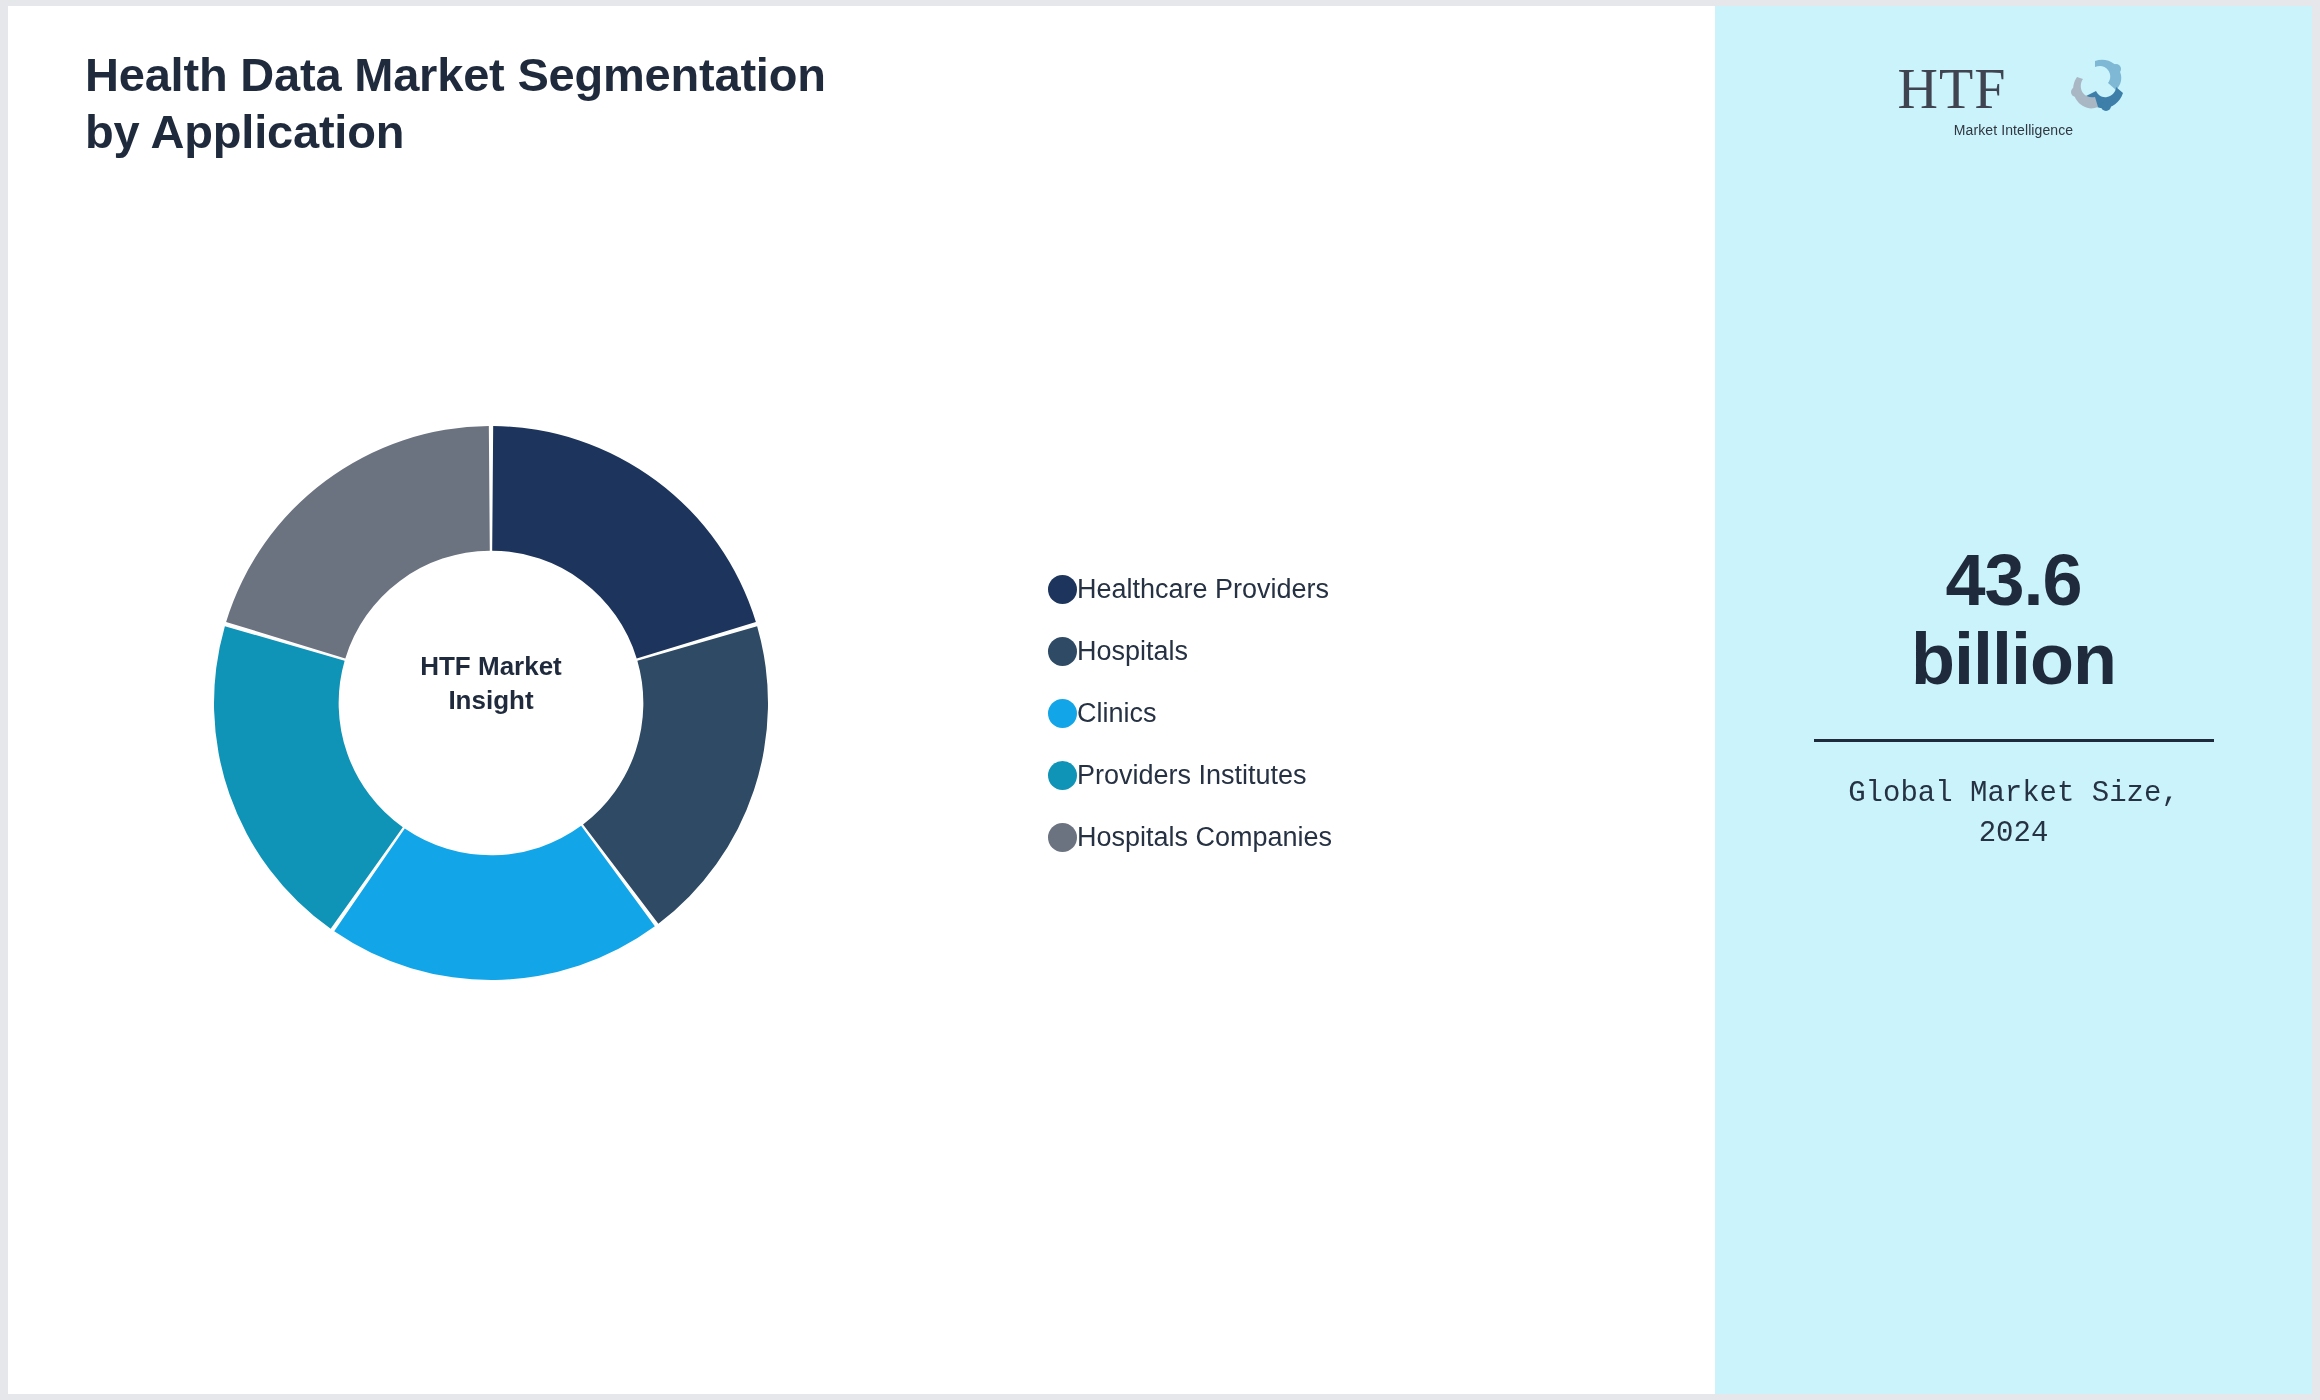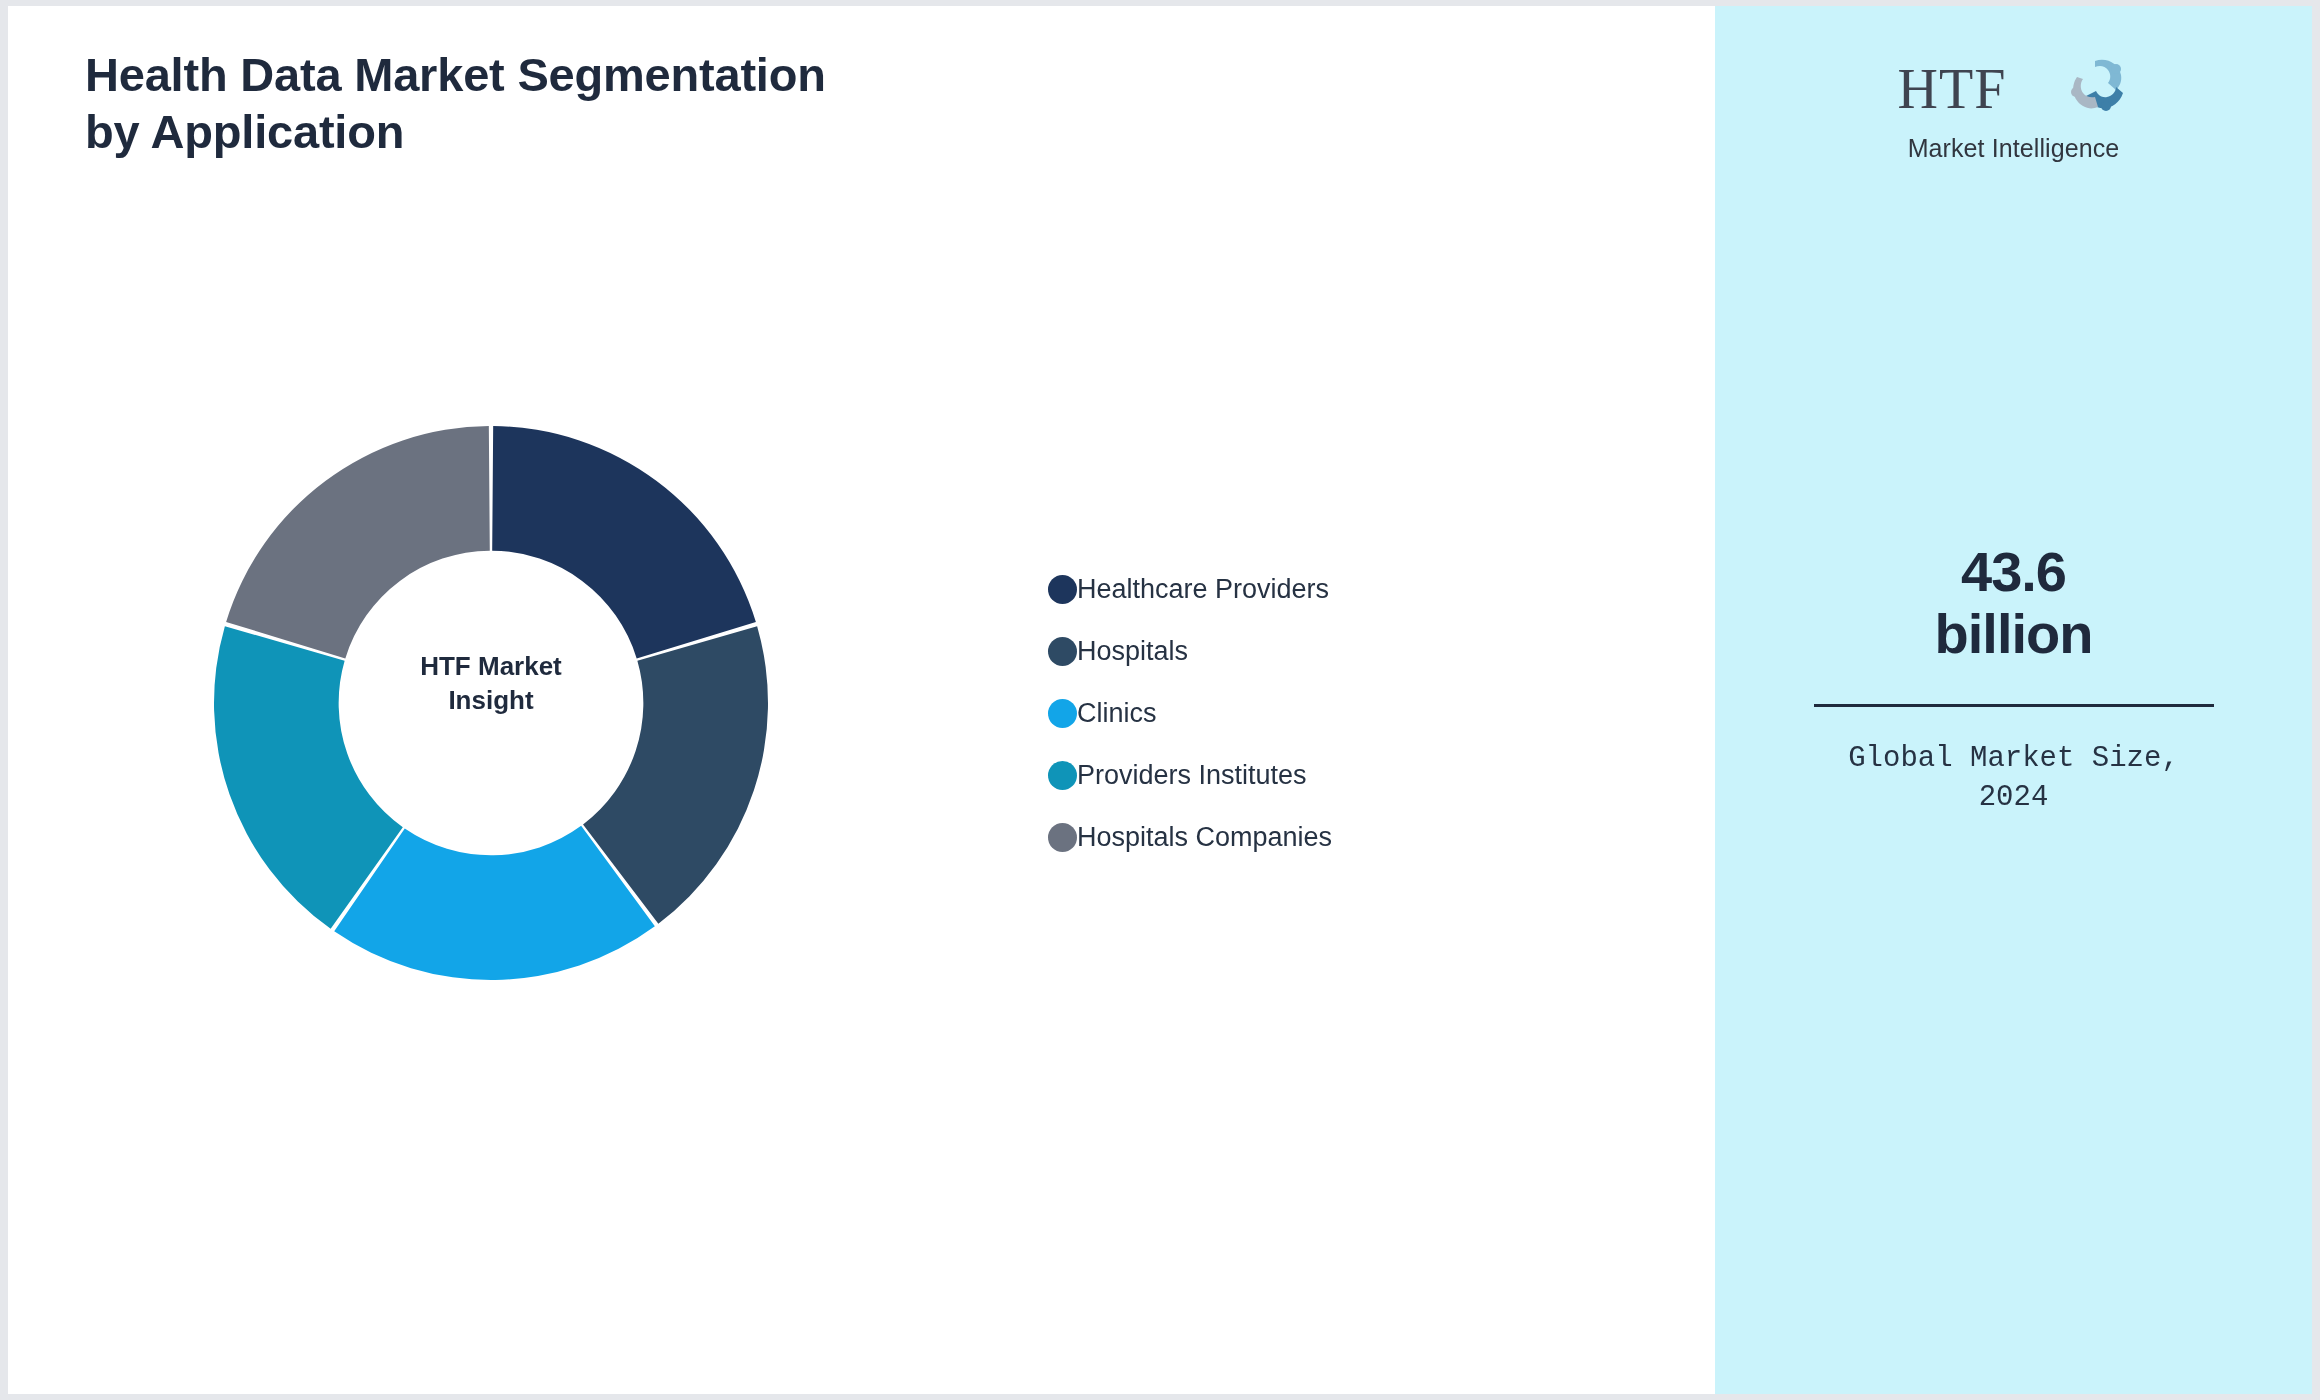--- a/index.html
+++ b/index.html
@@ -128,36 +128,36 @@
   }
   #logo-htf {
     font-family: "Liberation Serif", serif;
     font-size: 56px;
     line-height: 1;
     color: #3f4450;
     letter-spacing: 1px;
   }
   #logo-mark { margin-left: 4px; }
   #logo-tagline {
-    margin-top: 14px;
-    font-size: 25px;
+    margin-top: 2px;
+    font-size: 14px;
     color: #31363f;
     letter-spacing: 0.1px;
   }
 
   #stat-block {
     position: absolute;
     left: 50%;
     transform: translateX(-50%);
     top: 535px;
     width: 420px;
     text-align: center;
   }
   #stat-value {
-    font-size: 56px;
+    font-size: 72px;
     font-weight: bold;
     line-height: 1.1;
     color: #1f2a3d;
     white-space: pre-line;
     letter-spacing: -1px;
   }
   #stat-divider {
     margin: 40px auto 0 auto;
     width: 400px;
     height: 3px;

